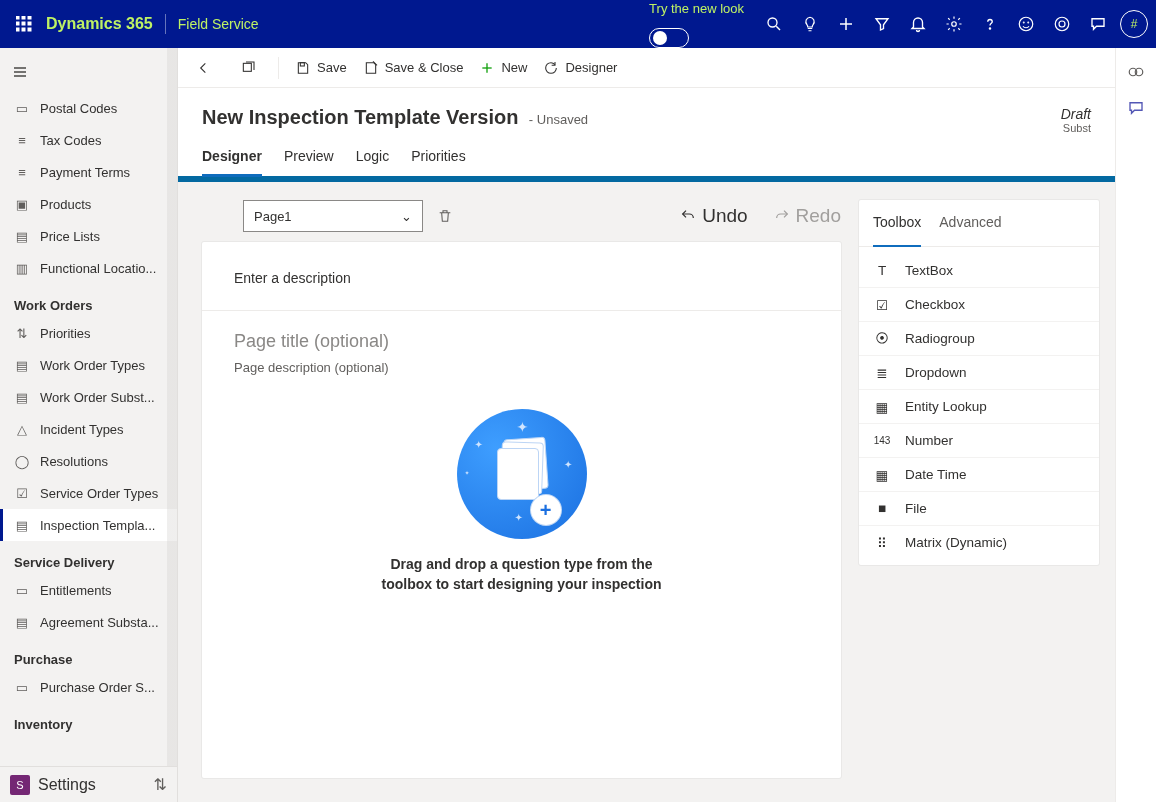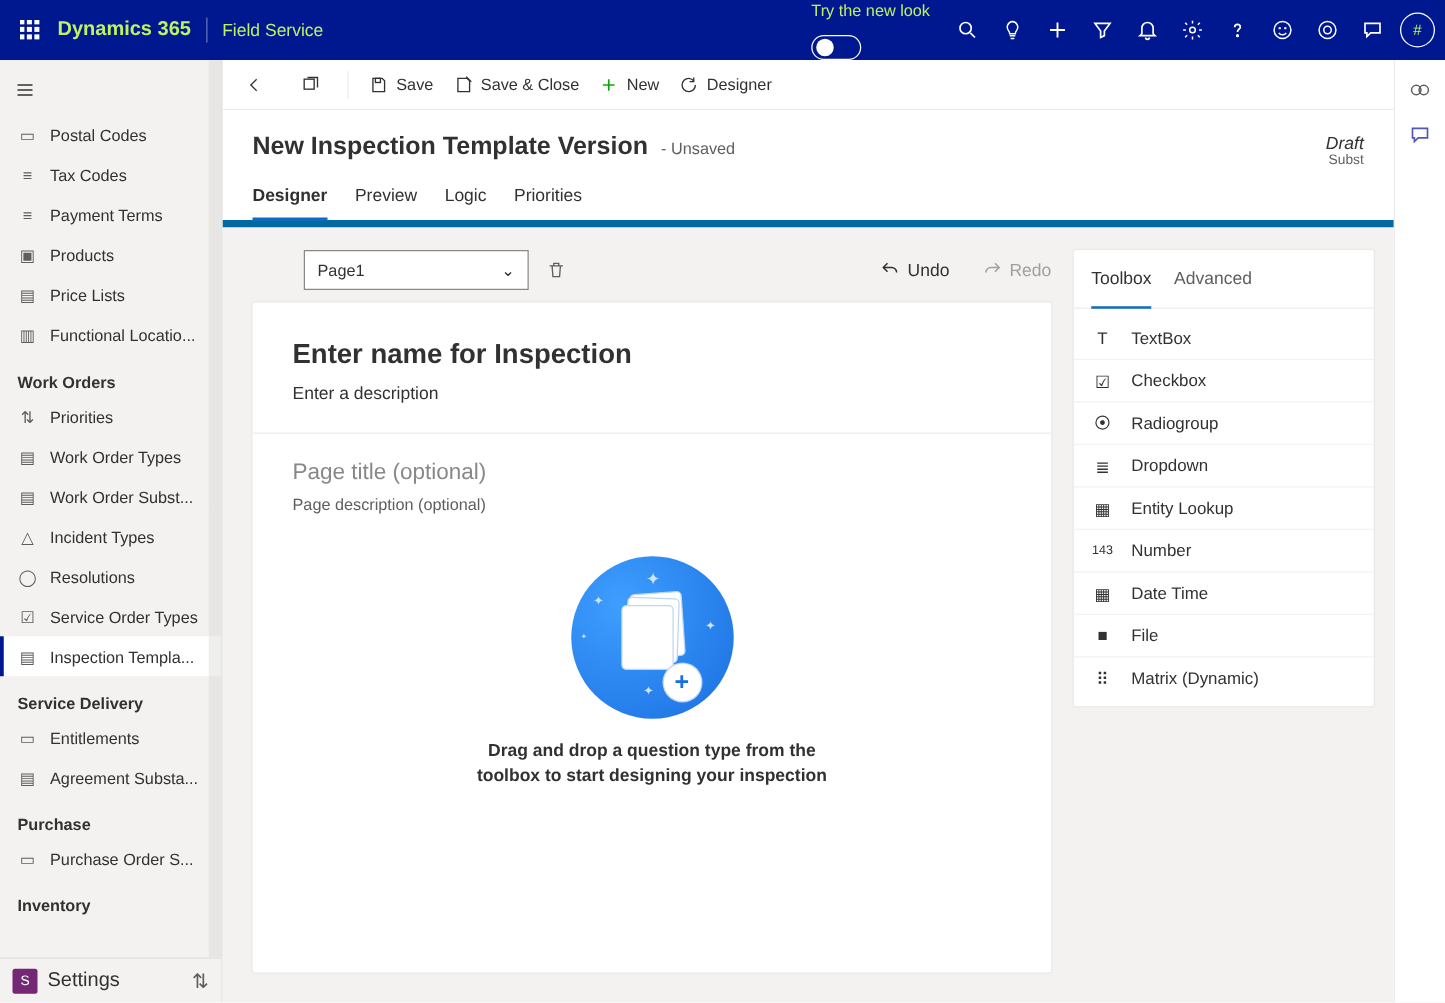--- a/index.html
+++ b/index.html
@@ -59,21 +59,21 @@
 .tab { padding-bottom:10px; font-size:14px; cursor:pointer; color:#323130; }
 .tab.active { font-weight:600; border-bottom:3px solid #0f6cbd; margin-bottom:-1px; }
 
 
 .body { flex:1; background:#f3f2f1; padding:18px 16px 24px 24px; display:flex; gap:18px; overflow:hidden;}
 .canvas-col { flex:1; display:flex; flex-direction:column; min-width:0;}
 .canvas-top { display:flex; align-items:center; gap:12px; margin-bottom:10px;margin-left:41px; }
 .page-select { width:180px; height:32px; border:1px solid #8a8886; background:#fff; display:flex; align-items:center; justify-content:space-between; padding:0 10px; font-size:13px; cursor:pointer;}
 .del-icon { width:20px; height:20px; display:flex; align-items:center; justify-content:center; color:#605e5c; cursor:pointer;}
 .ur-spacer { flex:1; }
-.ur { display:flex; align-items:center; gap:6px; font-size:14px; color:#323130; cursor:pointer; }
+.ur { display:flex; align-items:center; gap:6px; font-size:19px; color:#323130; cursor:pointer; }
 .ur.disabled { color:#a19f9d; cursor:default; }
 
 .canvas { background:#fff; border-radius:2px; box-shadow:0 0 0 1px rgba(0,0,0,0.04); flex:1; overflow:auto; }
 .canvas-inner { padding:28px 32px 36px 32px; }
 .insp-title { font-size:22px; font-weight:600; margin-bottom:10px; }
 .insp-desc { font-size:14px; color:#323130; margin-bottom:24px; }
 .hr { height:1px; background:#edebe9; margin:0 -32px 20px -32px; }
 .page-title { font-size:18px; color:#8a8886; margin-bottom:8px; }
 .page-desc { font-size:13px; color:#605e5c; margin-bottom:24px; }
 .dropzone { display:flex; flex-direction:column; align-items:center; gap:16px; padding:10px 40px 40px 40px;}
@@ -378,21 +378,20 @@
               <svg width="16" height="16" viewBox="0 0 24 24" stroke="#a19f9d" stroke-width="1.8" fill="none">
                   <path d="M15 14l5-5-5-5"></path>
                   <path d="M20 9H10a6 6 0 00-6 6"></path>
                 </svg>
               <span>Redo</span>
             </div>
           </div>
 
           <div class="canvas">
             <div class="canvas-inner">
-              <div class="insp-title">Enter name for Inspection</div>
               <div class="insp-desc">Enter a description</div>
               <div class="hr"></div>
               <div class="page-title">Page title (optional)</div>
               <div class="page-desc">Page description (optional)</div>
               <div class="dropzone">
                 <div class="drop-illus">
                    <span class="sparkle s1">✦</span>
                     <span class="sparkle s2">✦</span>
                     <span class="sparkle s3">✦</span>
                     <span class="sparkle s4">✦</span>

